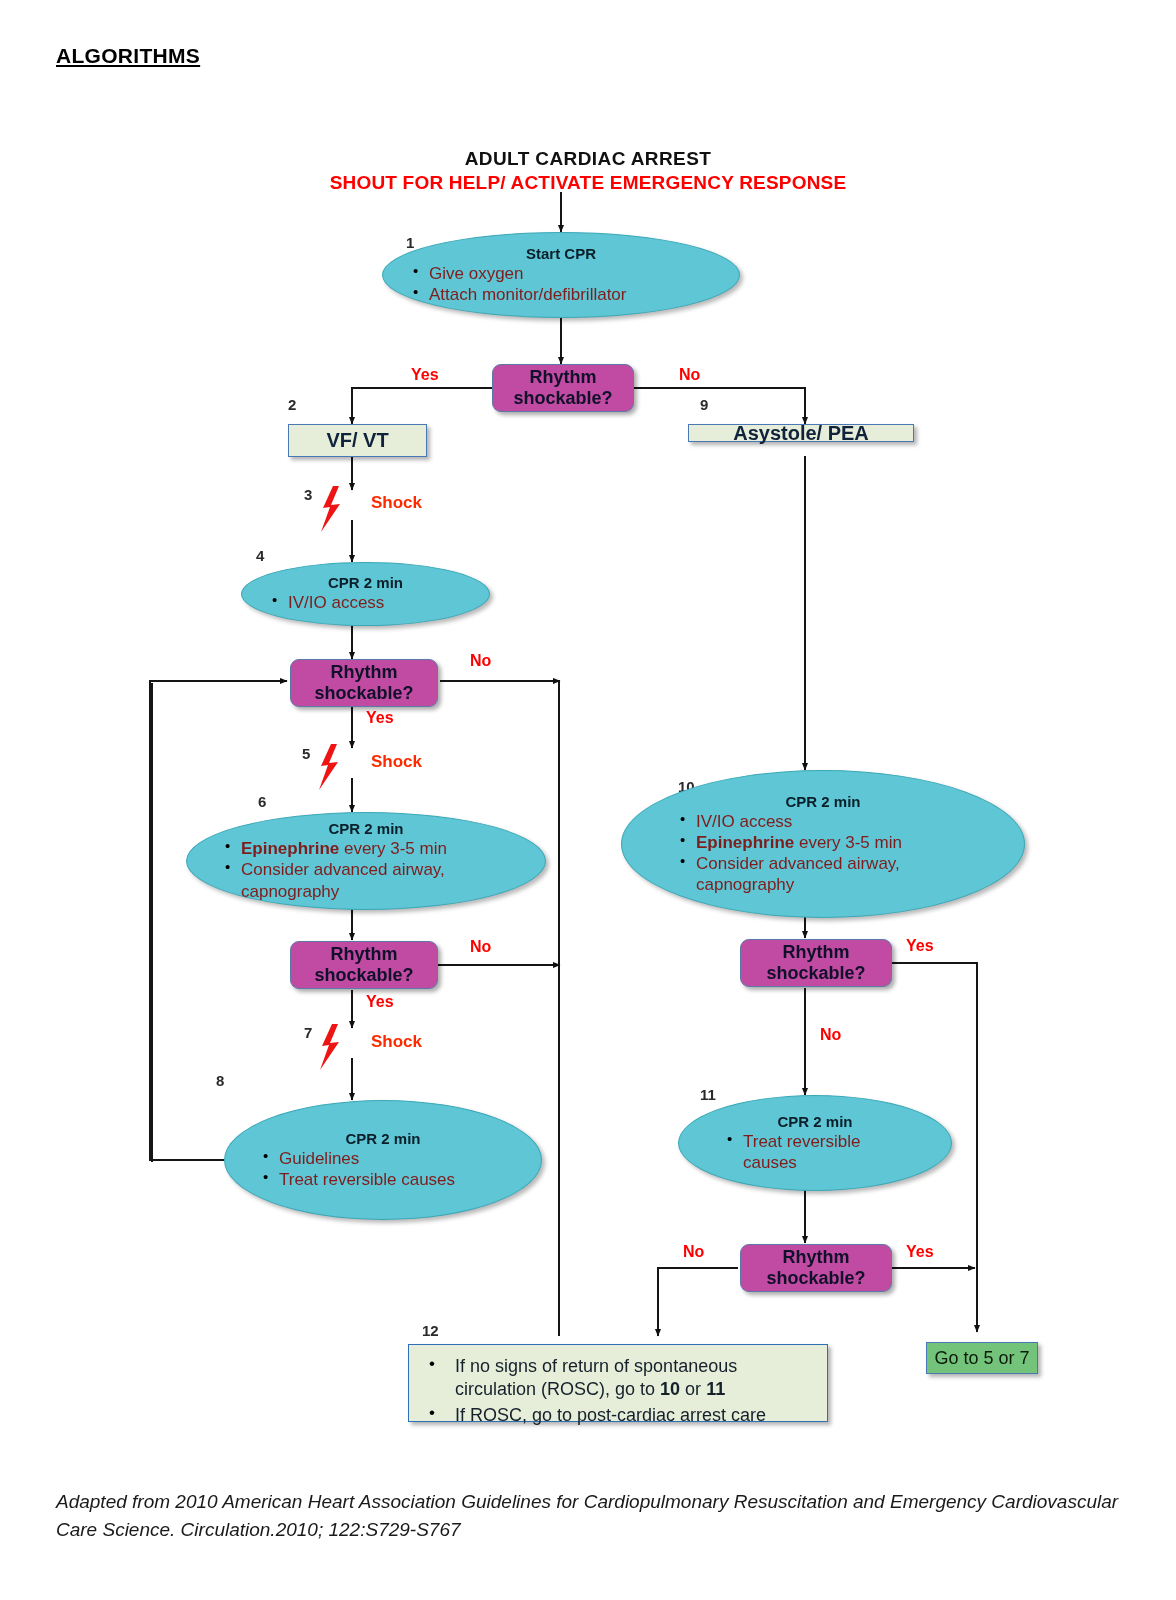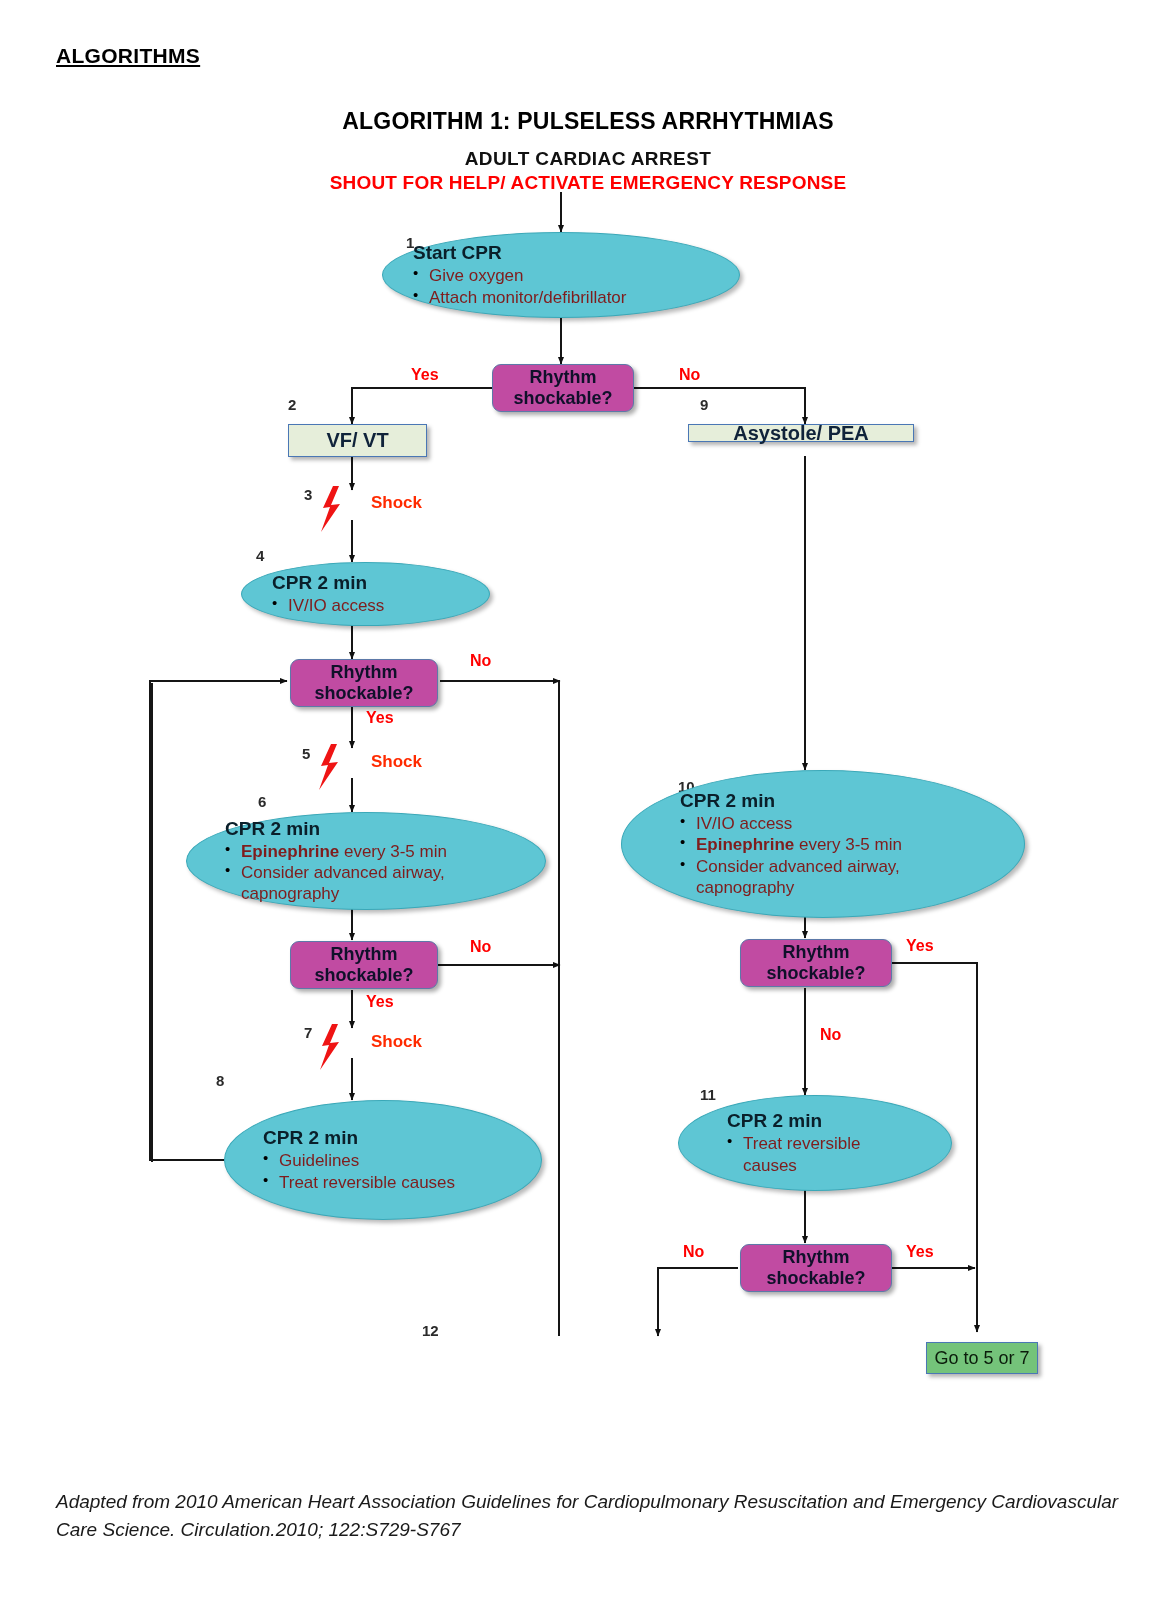--- a/index.html
+++ b/index.html
@@ -24,21 +24,21 @@
   
   #wires{position:absolute;left:0;top:0;width:1176px;height:1600px;}
 
   
   .node{position:absolute;box-sizing:border-box;}
 
   .ellipse{background:#5EC6D4;border:1px solid #3aa8b8;border-radius:50%;
       box-shadow:3px 3px 4px rgba(0,0,0,.28);
       display:flex;flex-direction:column;justify-content:center;
       color:#0d2b2b;}
-  .ellipse .e-title{font-weight:bold;font-size:19px;
+  .ellipse .e-title{text-align:center;font-weight:bold;font-size:15px;
       color:#0a1f2a;margin-bottom:1px;}
   .ellipse ul{list-style:none;margin:0;padding:0;}
   .ellipse li{position:relative;font-size:17px;line-height:1.24;color:#7f1d1d;
       padding-left:16px;}
   .ellipse li::before{content:"\2022";position:absolute;left:0;top:-1px;font-size:15px;color:#000;}
   .ellipse b{font-weight:bold;}
 
   .decision{background:#C14BA2;border:1px solid #5d79a8;border-radius:9px;
       box-shadow:3px 3px 4px rgba(0,0,0,.33);
       display:flex;align-items:center;justify-content:center;
@@ -68,21 +68,20 @@
   .yn{position:absolute;font-size:16px;font-weight:bold;color:#ff0000;}
   .shock-lbl{position:absolute;font-size:17px;font-weight:bold;color:#ff2b00;}
   .bolt{position:absolute;}
 </style>
 </head>
 <body>
 
 <div id="stage">
 
   <div class="doc-heading">ALGORITHMS</div>
-  <div class="algo-title">ALGORITHM 1: PULSELESS ARRHYTHMIAS</div>
   <div class="subtitle-1">ADULT CARDIAC ARREST</div>
   <div class="subtitle-2">SHOUT FOR HELP/ ACTIVATE EMERGENCY RESPONSE</div>
 
   <svg id="wires" viewBox="0 0 1176 1600" xmlns="http://www.w3.org/2000/svg">
     <defs>
       <marker id="ah" markerWidth="9" markerHeight="9" refX="7.4" refY="3.2" orient="auto" markerUnits="userSpaceOnUse">
         <path d="M0,0 L8,3.2 L0,6.4 z" fill="#101010"></path>
       </marker>
     </defs>
     <g stroke="#151515" stroke-width="2" fill="none">
@@ -240,20 +239,26 @@
     </ul>
   </div>
 
   <div class="node decision" style="left:740px;top:1244px;width:152px;height:48px;">
     <span><span>Rhythm</span><br><span>shockable?</span></span>
   </div>
   <div class="yn" style="left:683px;top:1243px;">No</div>
   <div class="yn" style="left:906px;top:1243px;">Yes</div>
 
   <div class="step-num" style="left:422px;top:1322px;">12</div>
+  <div class="node notebox" style="left:408px;top:1344px;width:420px;height:78px;">
+    <ul>
+      <li>If no signs of return of spontaneous circulation (ROSC), go to <b>10</b> or <b>11</b></li>
+      <li>If ROSC, go to post-cardiac arrest care</li>
+    </ul>
+  </div>
 
   <div class="node gotobox" style="left:926px;top:1342px;width:112px;height:32px;">
     <span>Go to 5 or 7</span>
   </div>
 
   <div class="footer">
     <span>Adapted from 2010 American Heart Association Guidelines for Cardiopulmonary Resuscitation and</span>
     <span>Emergency Cardiovascular Care Science. Circulation.2010; 122:S729-S767</span>
   </div>
 

